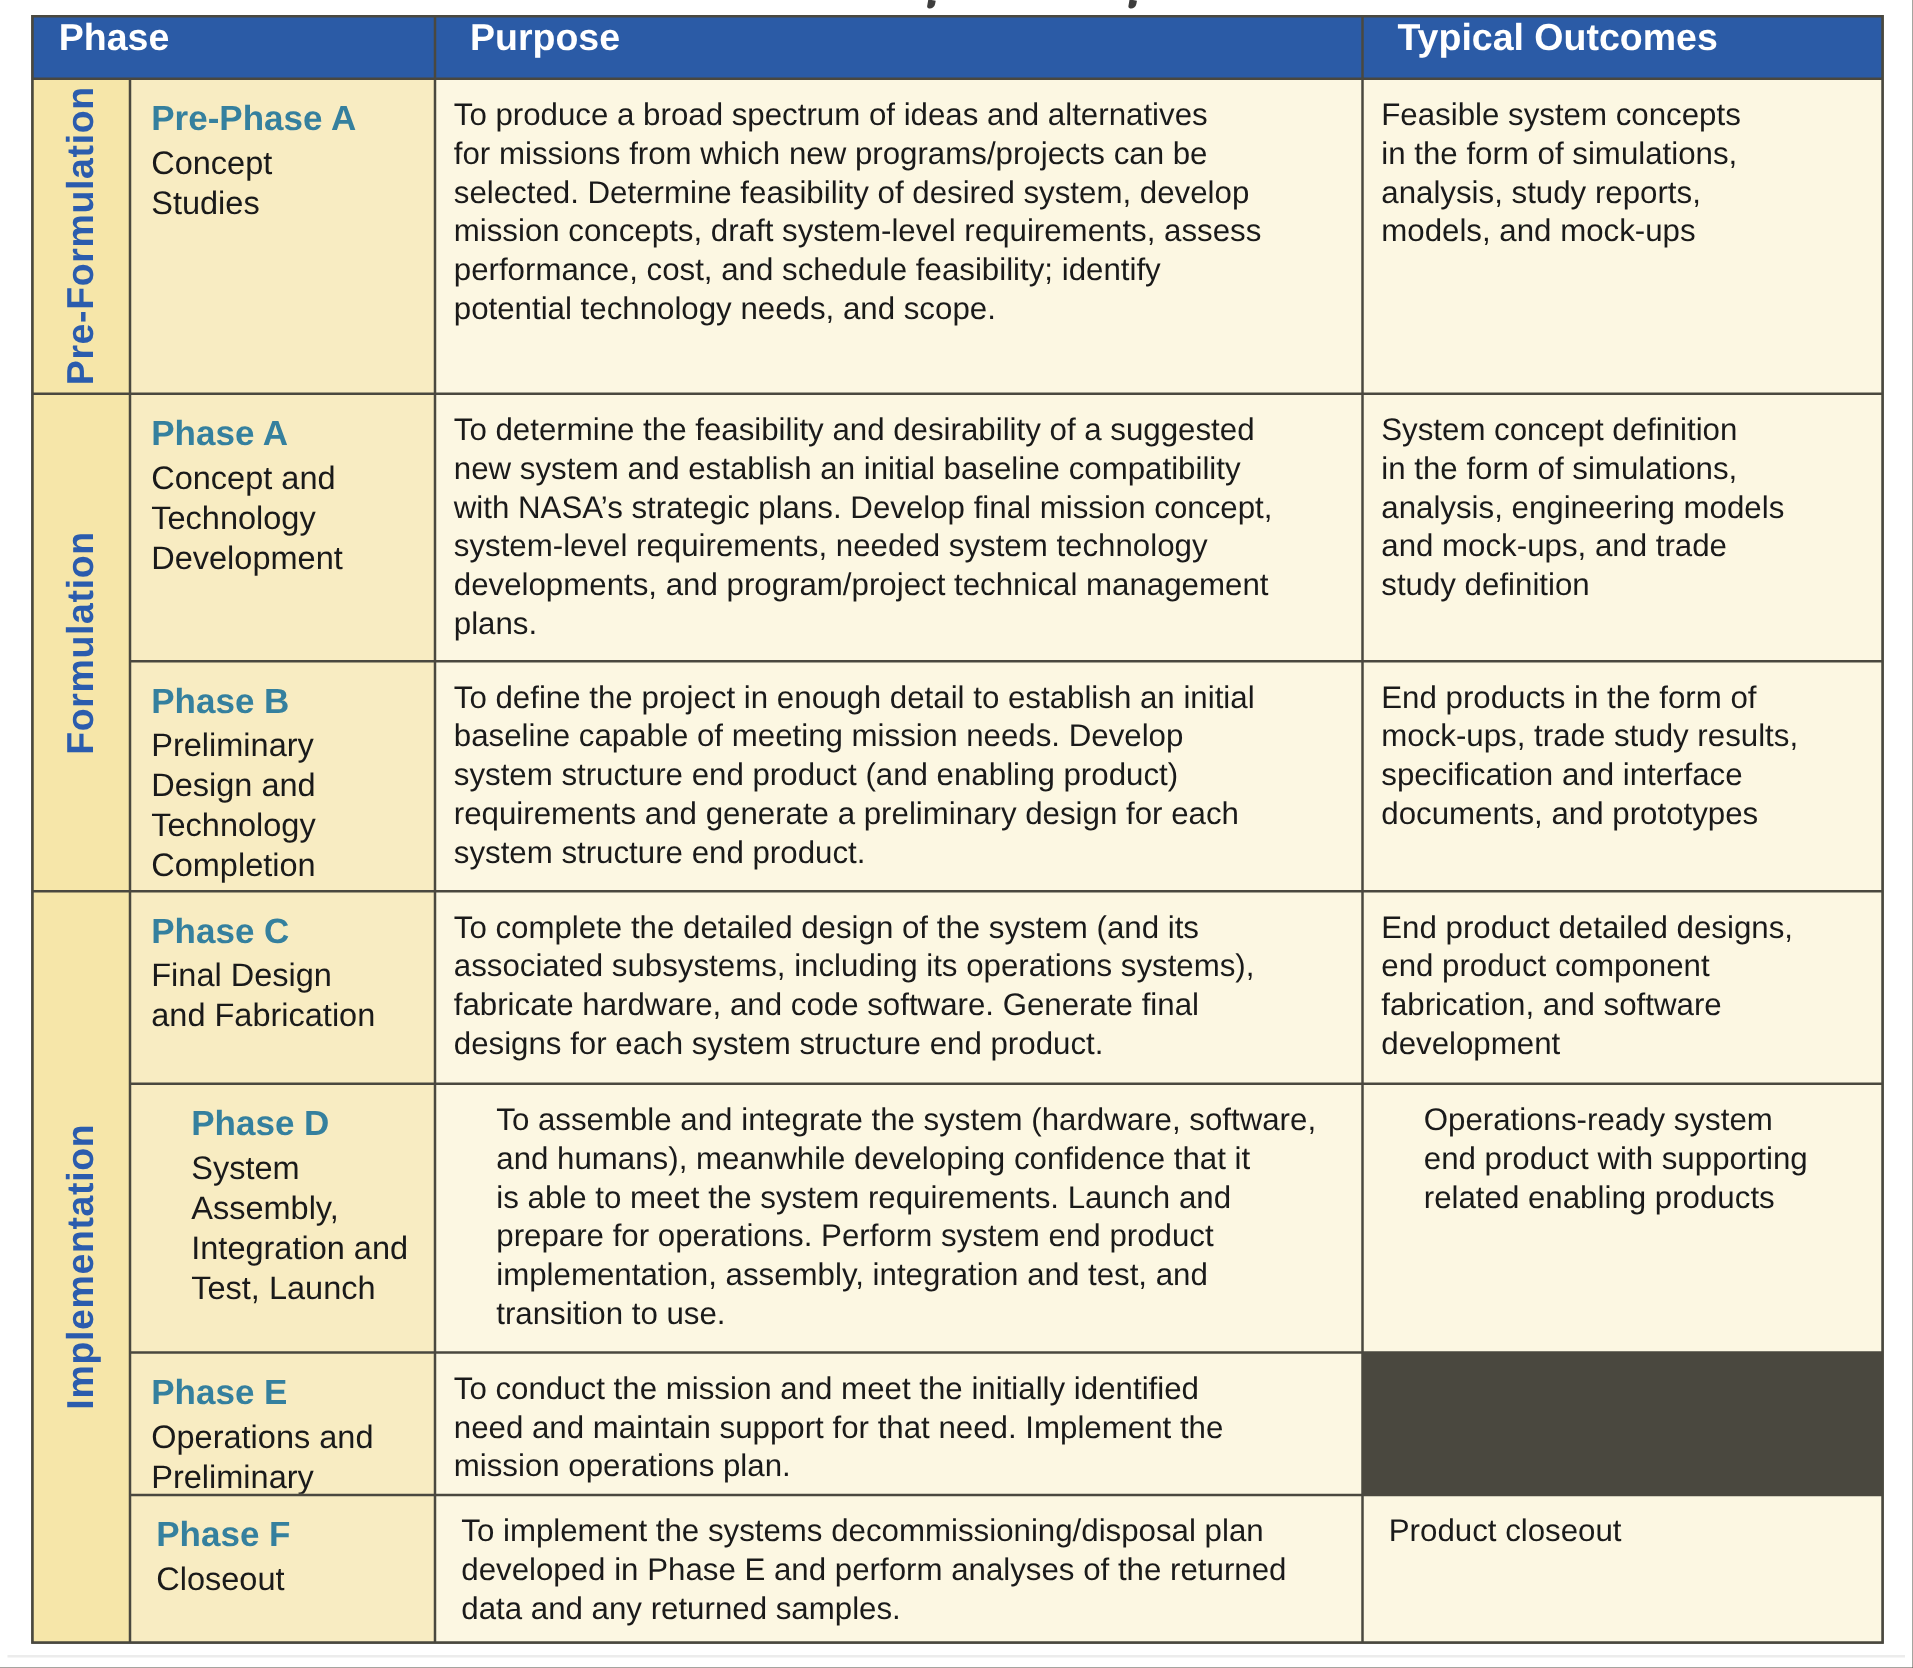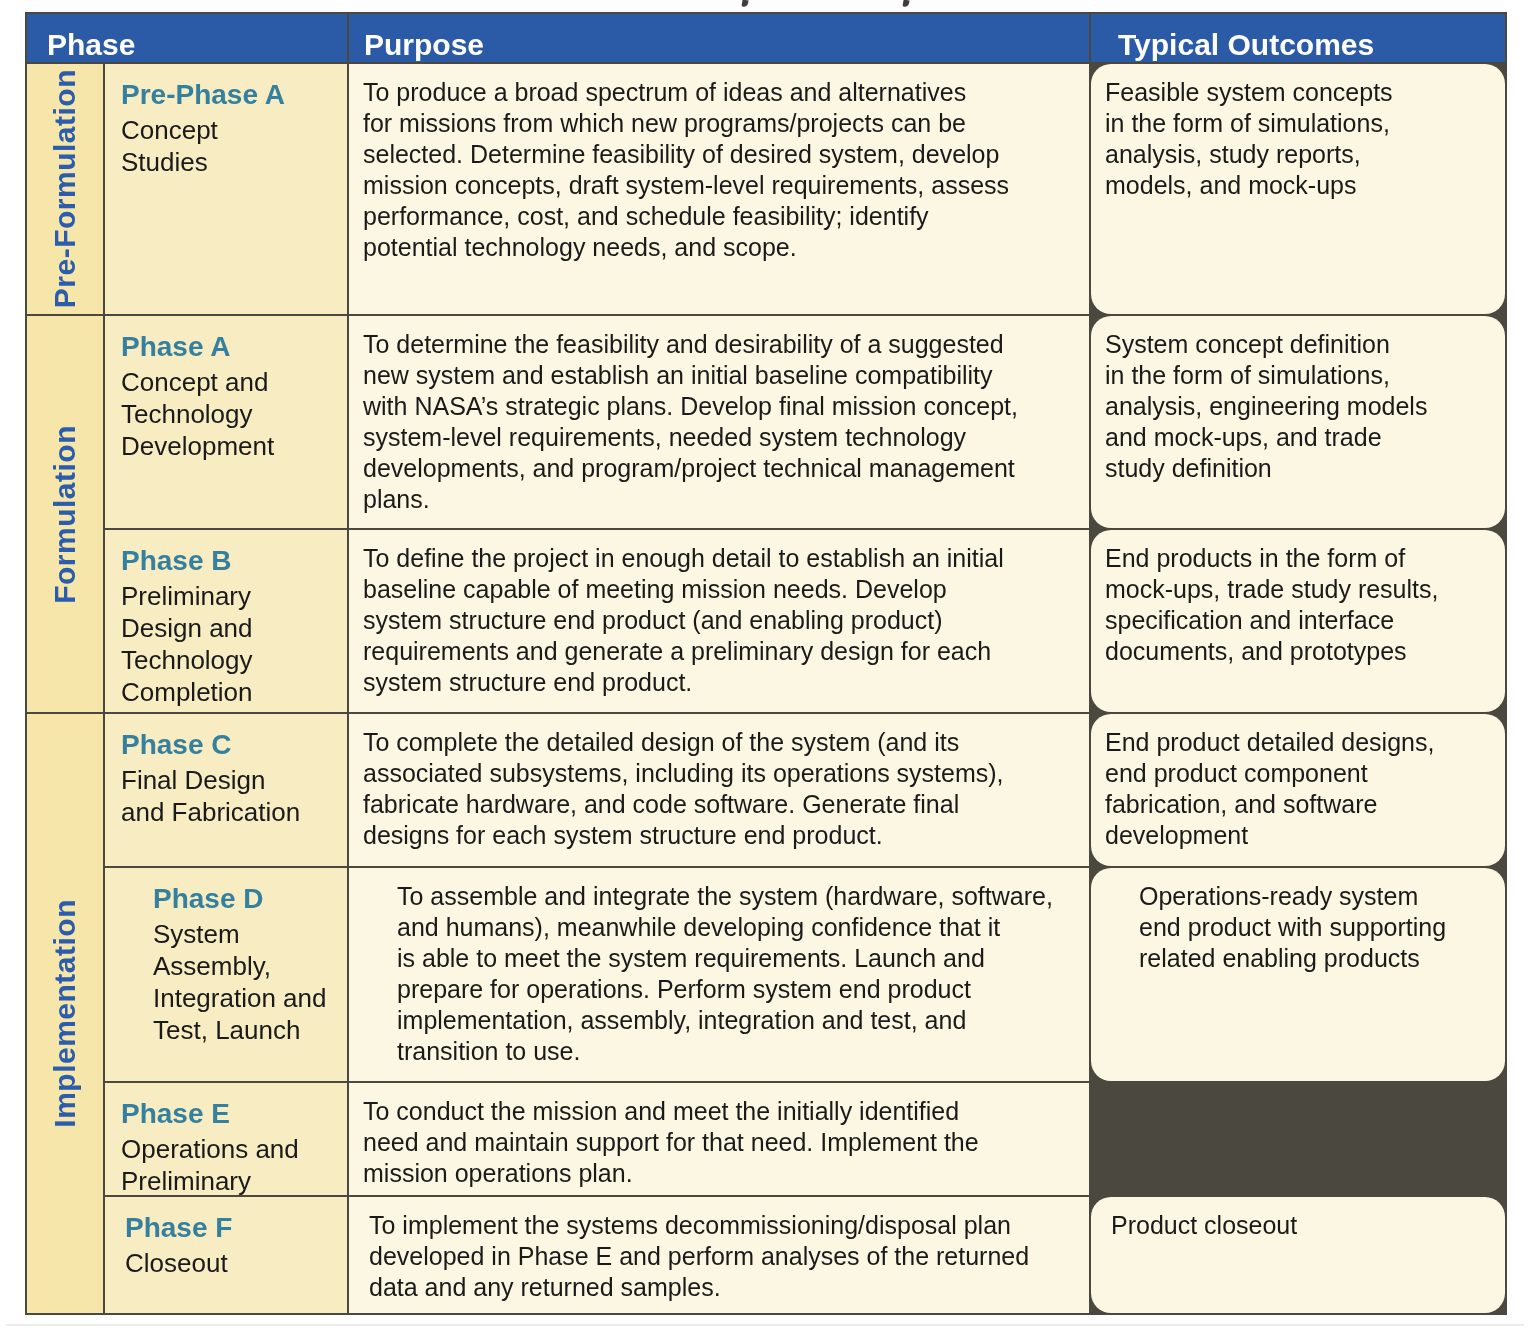--- a/index.html
+++ b/index.html
@@ -25,23 +25,23 @@
     grid-template-columns:76px 242px 740px 414px;
     grid-template-rows:48px 250px 212px 182px 152px 213px 112px 116px;
     gap:2px;
     background:var(--border,#4a483f);
     border:2px solid var(--border,#4a483f);
   }
   .cell{box-sizing:border-box;overflow:hidden;}
 
   
   .hdr{background:var(--header-bg,#2b5ba6);color:var(--header-text,#ffffff);
-       font-weight:bold;font-size:30px;display:flex;align-items:flex-end;padding-left:20px;}
+       font-weight:bold;font-size:30px;display:flex;align-items:flex-start;padding-left:20px;}
   .h-phase{grid-column:1 / 3;grid-row:1;}
-  .h-purpose{grid-column:3;grid-row:1;padding-left:15px;}
+  .h-purpose{grid-column:3;grid-row:1;padding-left:27px;}
   .h-outcomes{grid-column:4;grid-row:1;padding-left:27px;}
 
   
   .group-cell{background:var(--group-bg,#f6e6a9);display:flex;align-items:center;justify-content:center;}
   .g-pre{grid-column:1;grid-row:2;}
   .g-form{grid-column:1;grid-row:3 / 5;}
   .g-impl{grid-column:1;grid-row:5 / 9;}
   .vert-label{
     writing-mode:vertical-rl;transform:rotate(180deg);
     font-weight:bold;font-size:30px;letter-spacing:0.5px;
@@ -50,21 +50,21 @@
 
   
   .phase-cell{background:var(--phase-bg,#f8ecc2);padding:15px 8px 0 16px;}
   .phase-title{font-weight:bold;font-size:28px;color:var(--phase-title,#35809e);margin-bottom:3px;}
   .phase-sub{font-size:26px;line-height:32px;color:var(--text,#1a1a1a);white-space:pre-line;}
 
   
   .body-cell{background:var(--cell-bg,#fcf7e2);padding:13px 4px 0 14px;}
   .body-text{font-size:25px;line-height:31px;color:var(--text,#1a1a1a);white-space:pre-line;}
 
-  .c2{grid-column:2;} .c3{grid-column:3;} .c4{grid-column:4;border-radius:20px;}
+  .c2{grid-column:2;} .c3{grid-column:3;} .c4{grid-column:4;}
   .r2{grid-row:2;} .r3{grid-row:3;} .r4{grid-row:4;} .r5{grid-row:5;}
   .r6{grid-row:6;padding-left:48px;} .r7{grid-row:7;} .r8{grid-row:8;padding-left:20px;}
 </style>
 </head>
 <body>
 
 <div class="page">
 
   <span class="frag f1"></span>
   <span class="frag f2"></span>

